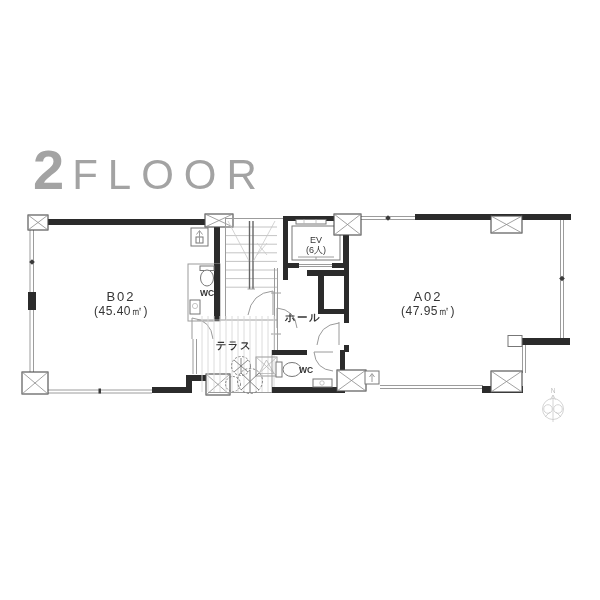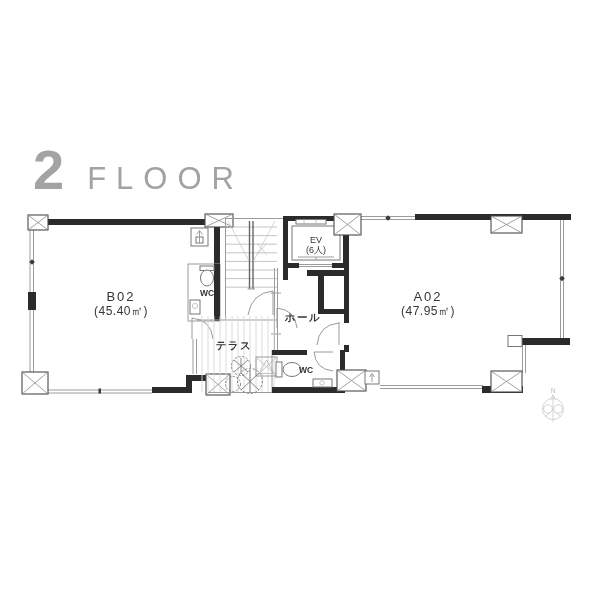--- a/index.html
+++ b/index.html
@@ -1,20 +1,20 @@
 <!DOCTYPE html>
 <html><head>
 <meta charset="utf-8">
 <style>
   html,body{margin:0;padding:0;background:#ffffff;}
   .canvas{position:relative;width:600px;height:600px;background:#ffffff;overflow:hidden;
           font-family:"Liberation Sans",sans-serif;}
   .title{position:absolute;left:33px;top:142px;display:flex;align-items:baseline;color:#a3a3a3;}
   .title .num{font-size:56px;font-weight:bold;line-height:1;letter-spacing:0;}
-  .title .word{font-size:31px;font-weight:500;letter-spacing:10px;margin-left:23px;}
+  .title .word{font-size:42px;font-weight:500;letter-spacing:10px;margin-left:8px;}
   svg{position:absolute;left:0;top:0;}
   .wall{fill:#2b2b2b;stroke:none;}
   .thin{stroke:#9c9c9c;stroke-width:1;fill:none;}
   .thin2{stroke:#b5b5b5;stroke-width:0.8;fill:none;}
   .lite{stroke:#c9c9c9;stroke-width:0.8;fill:none;}
   .stripe{stroke:#d8d8d8;stroke-width:0.9;}
   .arc{stroke:#9a9a9a;stroke-width:1;fill:none;}
   .fixture{fill:#ffffff;stroke:#777;stroke-width:1;}
   .pillar-box{fill:#ffffff;stroke:#4a4a4a;stroke-width:1.1;}
   .pillar-x{stroke:#8a8a8a;stroke-width:0.8;}

